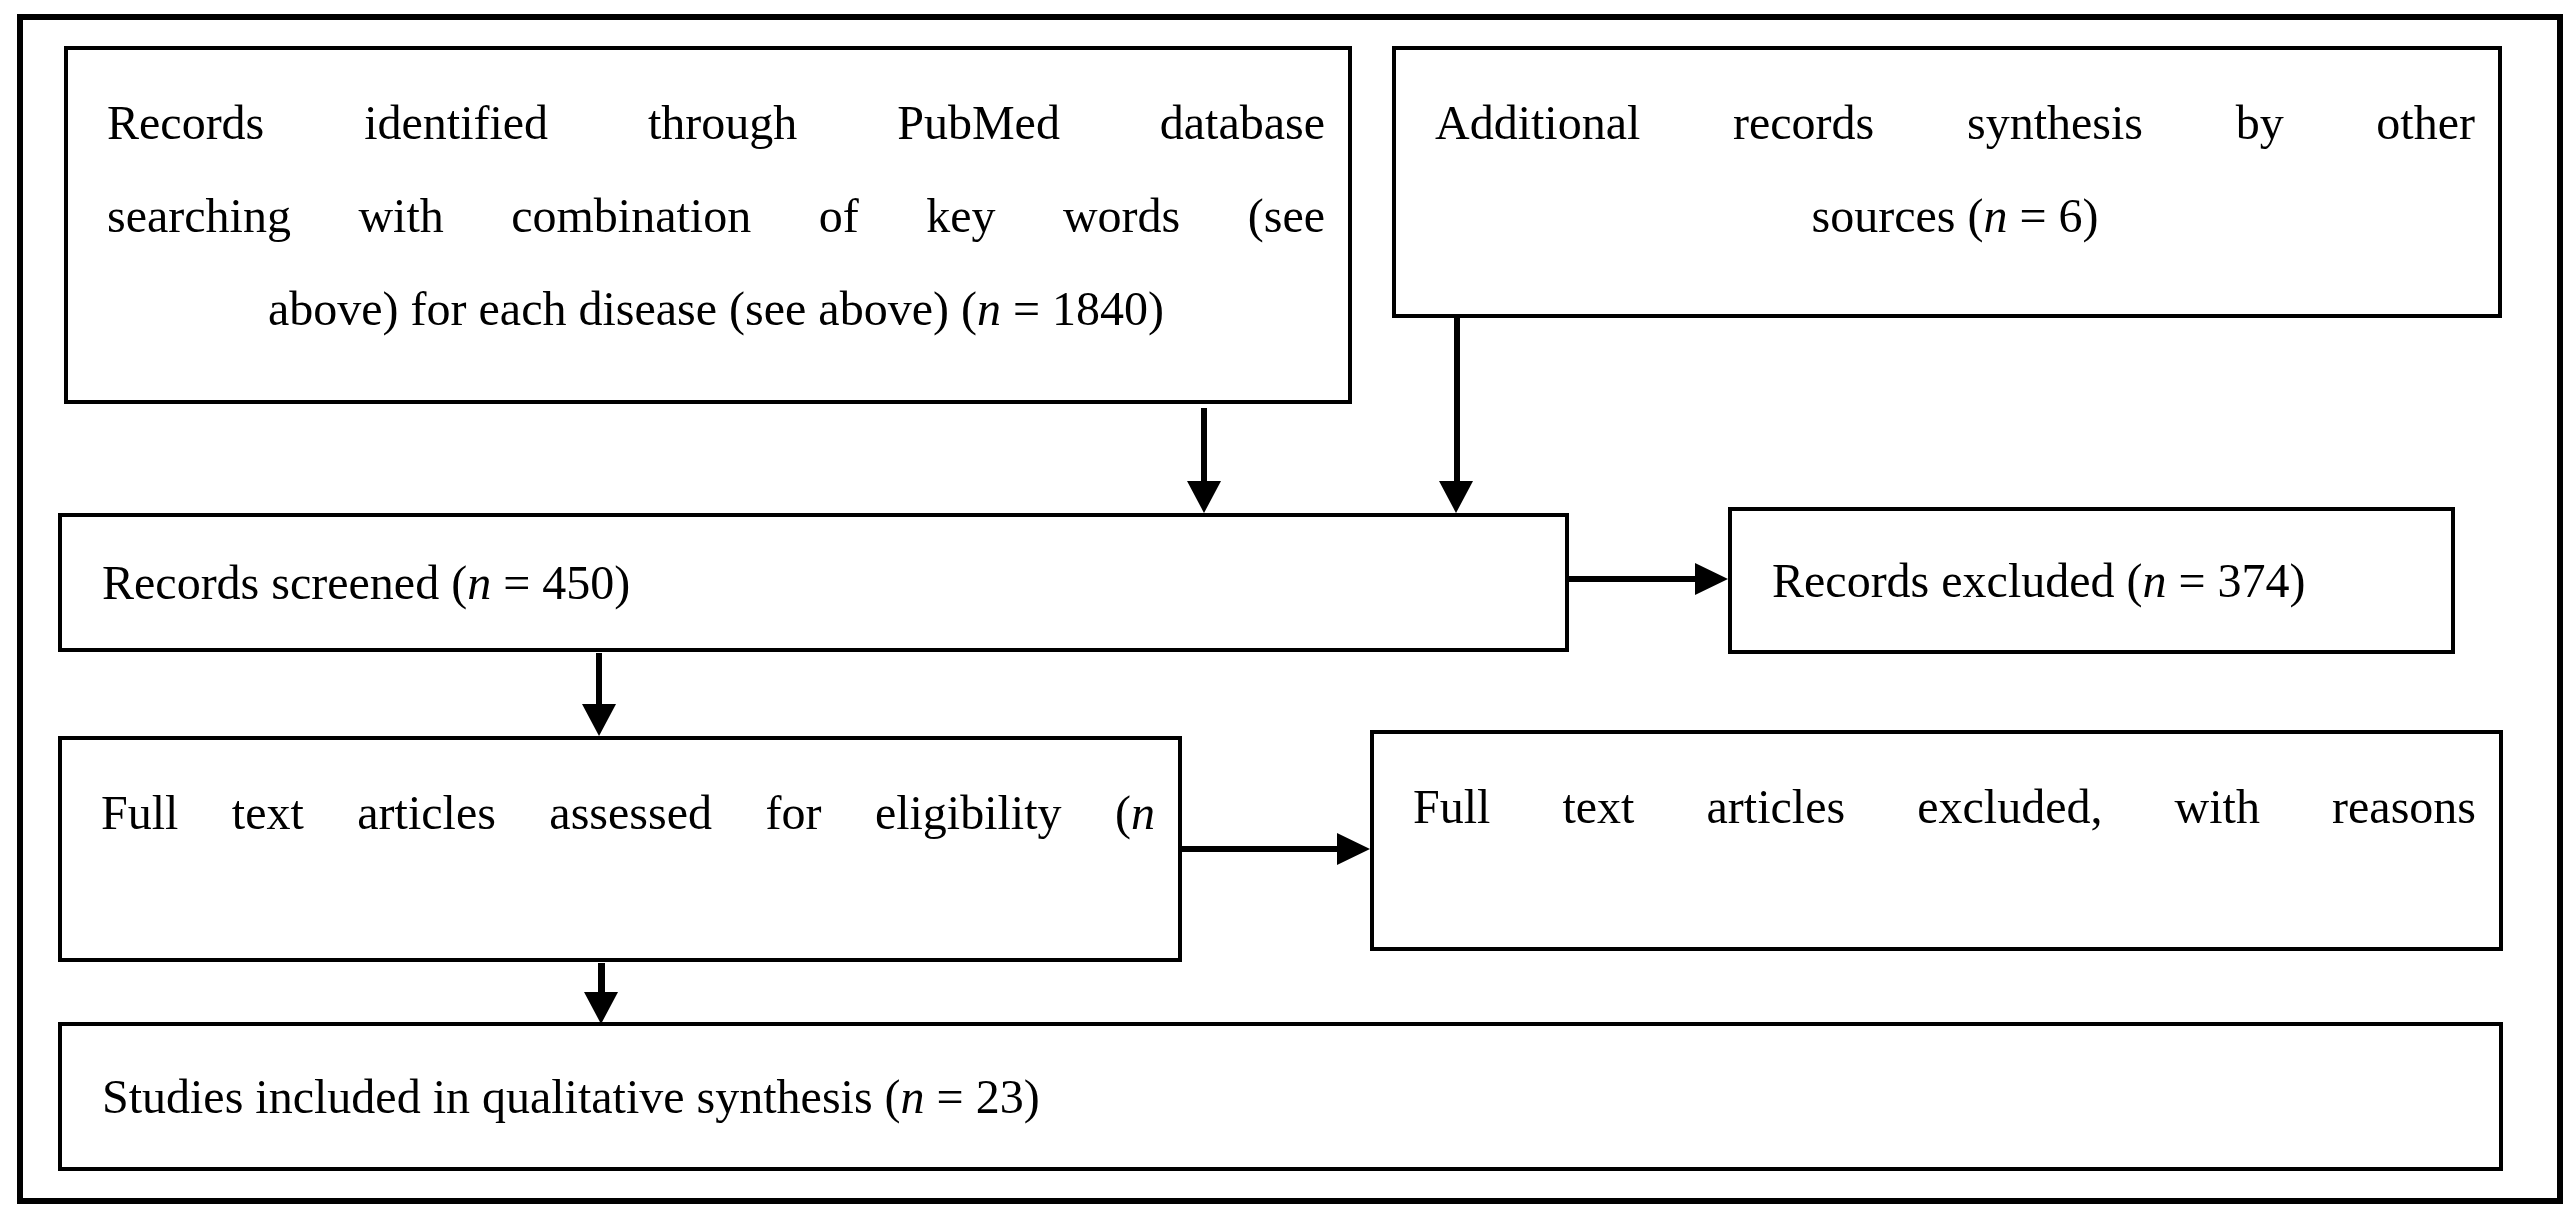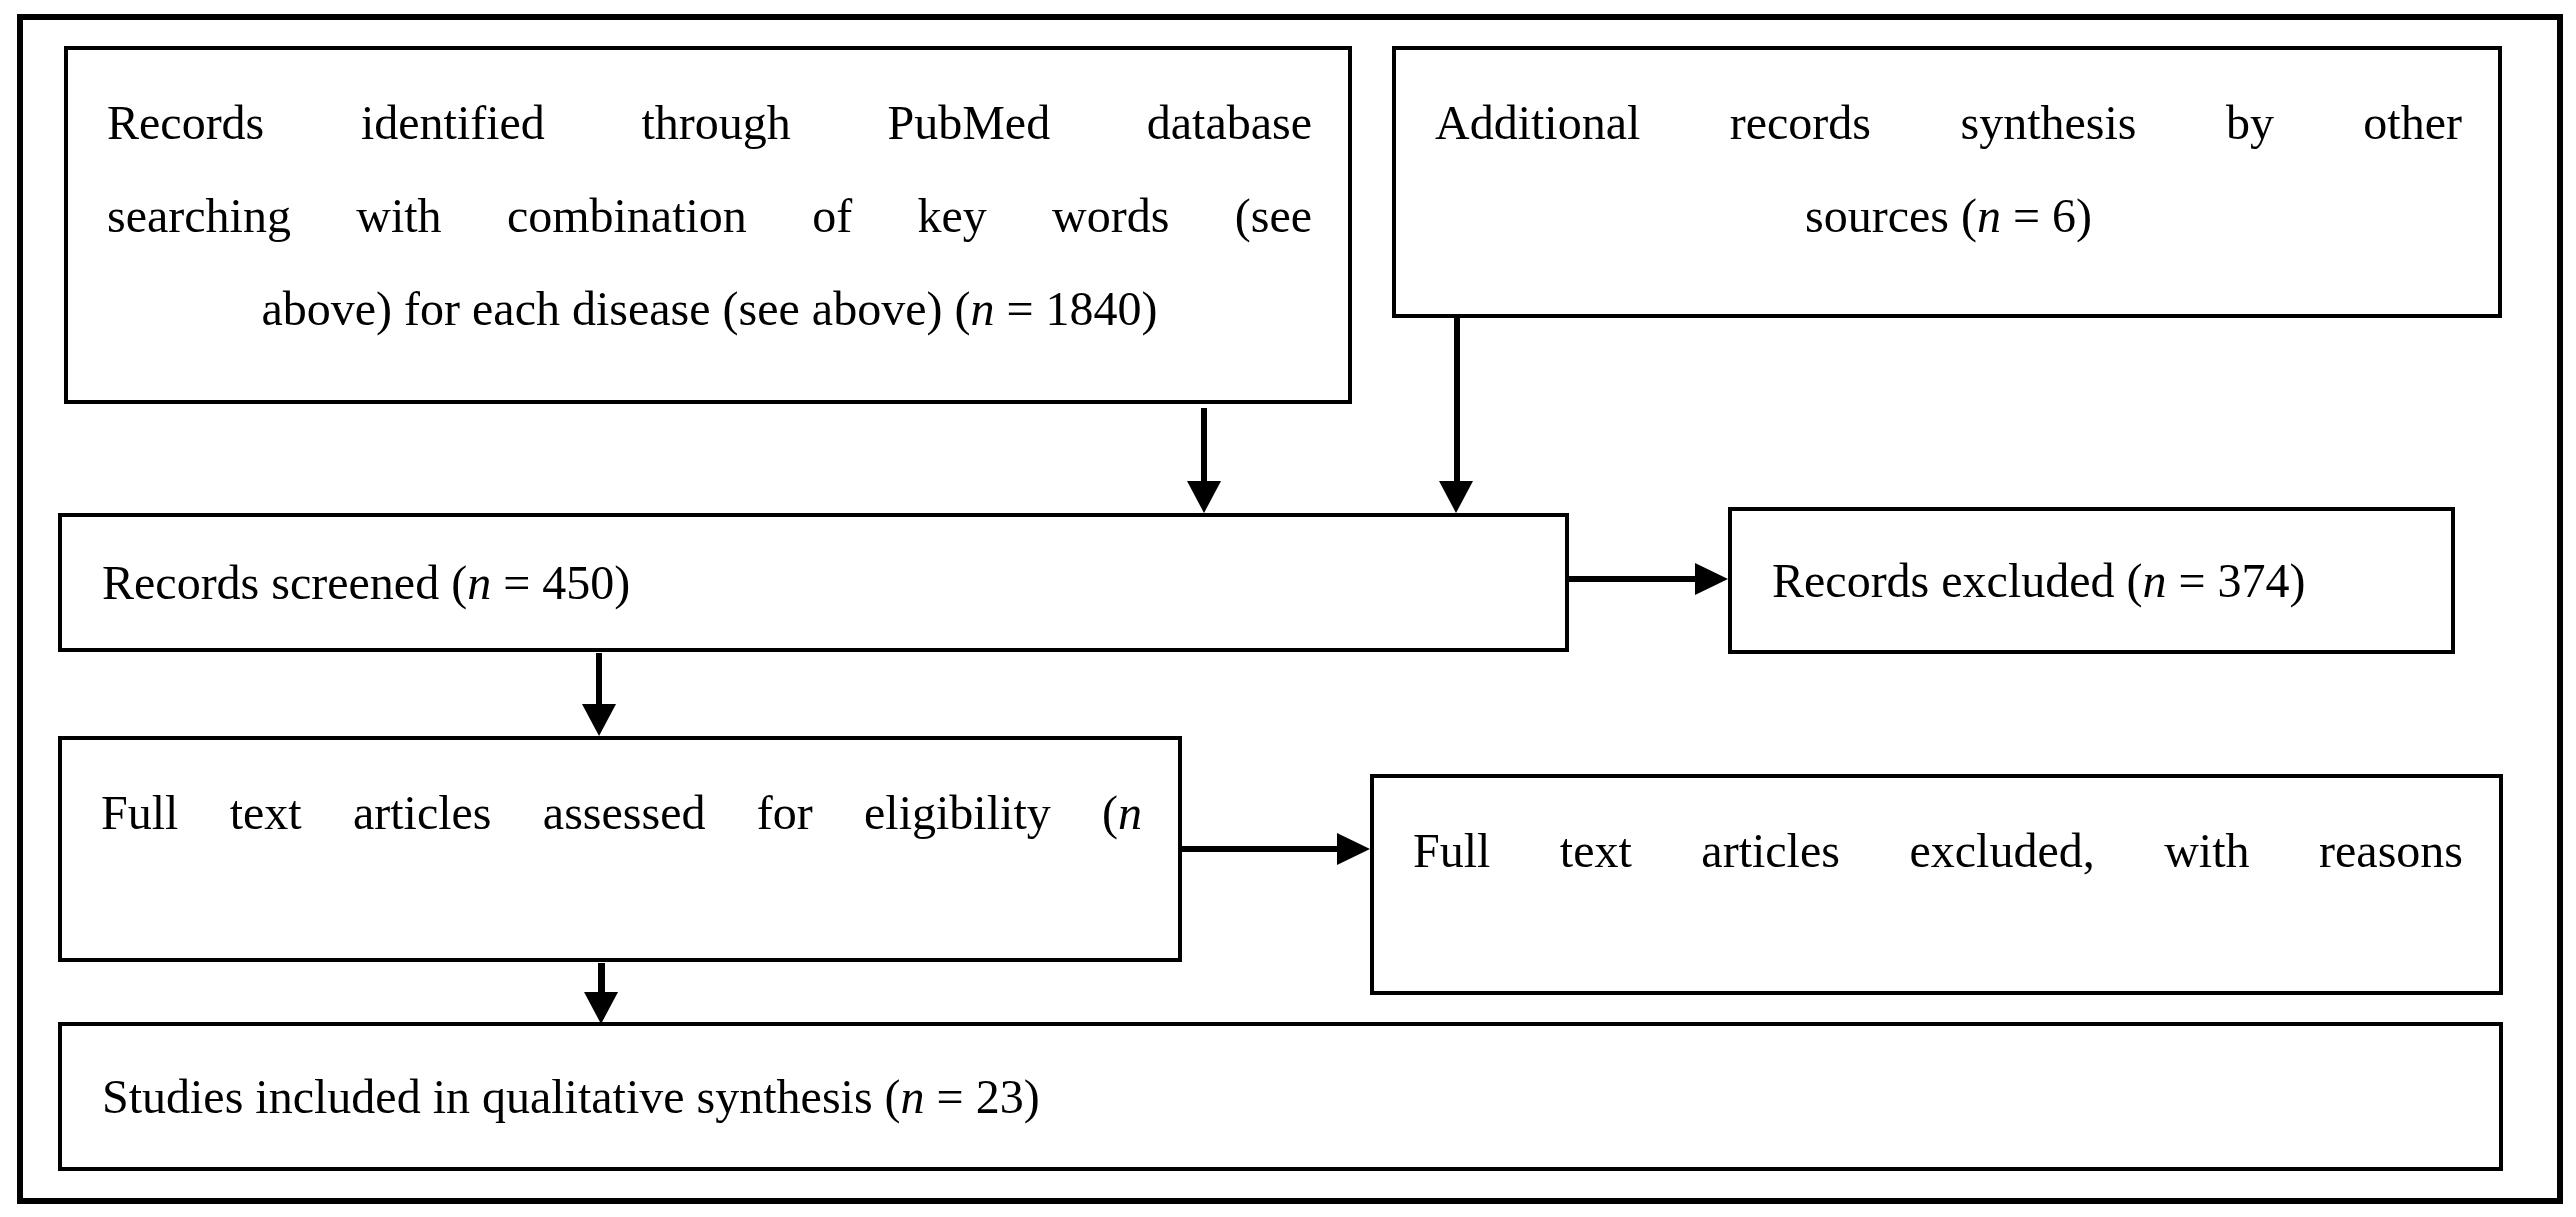--- a/index.html
+++ b/index.html
@@ -26,41 +26,41 @@
   }
   .box {
     position: absolute;
     border: 4.2px solid #000000;
     box-sizing: border-box;
     background: #ffffff;
     font-size: 48px;
     line-height: 93px;
     color: #000000;
   }
-  .pad { padding: 26px 36px 0 39px; }
+  .pad { padding: 26px 23px 0 39px; }
   .vcenter {
     display: flex;
     align-items: center;
     padding: 0 28px 0 40px;
   }
   .line { display: block; text-align: center; }
   .j {
     text-align: justify;
     text-align-last: justify;
     text-justify: inter-word;
   }
   .nvar { font-style: italic; }
 
   
   #box-identified        { left: 64px;   top: 46px;   width: 1288px; height: 358px; }
   #box-additional        { left: 1392px; top: 46px;   width: 1110px; height: 272px; }
   #box-screened          { left: 58px;   top: 513px;  width: 1511px; height: 139px; }
   #box-excluded          { left: 1728px; top: 507px;  width: 727px; height: 147px; }
   #box-fulltext          { left: 58px;   top: 736px; width: 1124px; height: 226px; }
-  #box-fulltext-excluded { left: 1370px; top: 730px; width: 1133px; height: 221px; margin-top: 44px; }
+  #box-fulltext-excluded { left: 1370px; top: 730px; width: 1133px; height: 221px; }
   #box-included          { left: 58px;   top: 1022px; width: 2445px; height: 149px; }
 
   
   .shaft { position: absolute; background: #000000; }
   .head-down {
     position: absolute; width: 0; height: 0;
     border-left: 17.3px solid transparent;
     border-right: 17.3px solid transparent;
     border-top: 32px solid #000000;
   }

